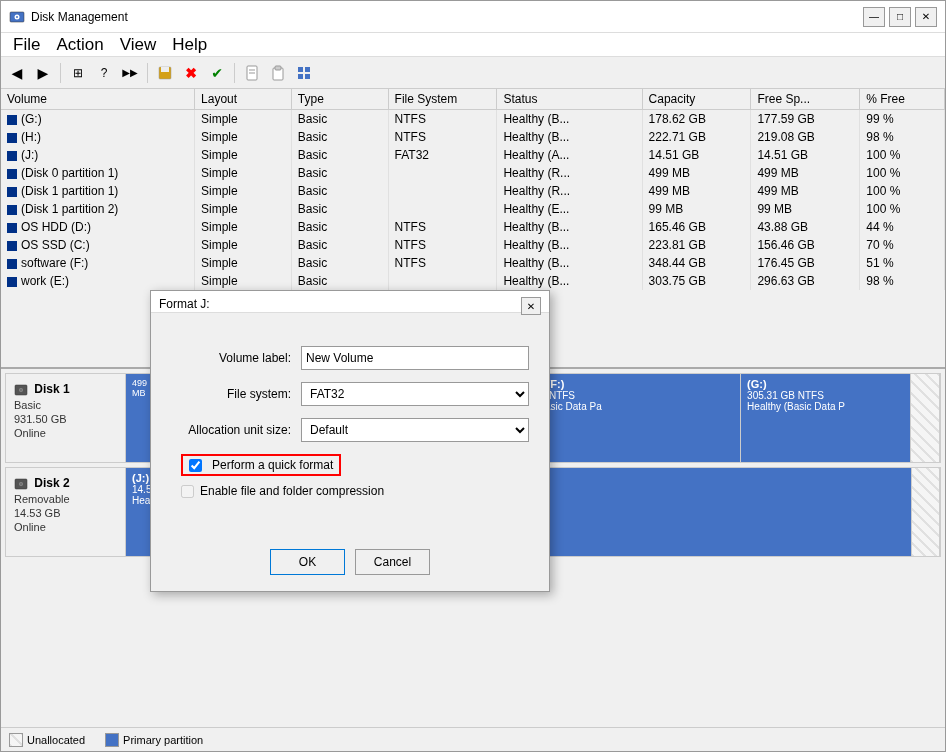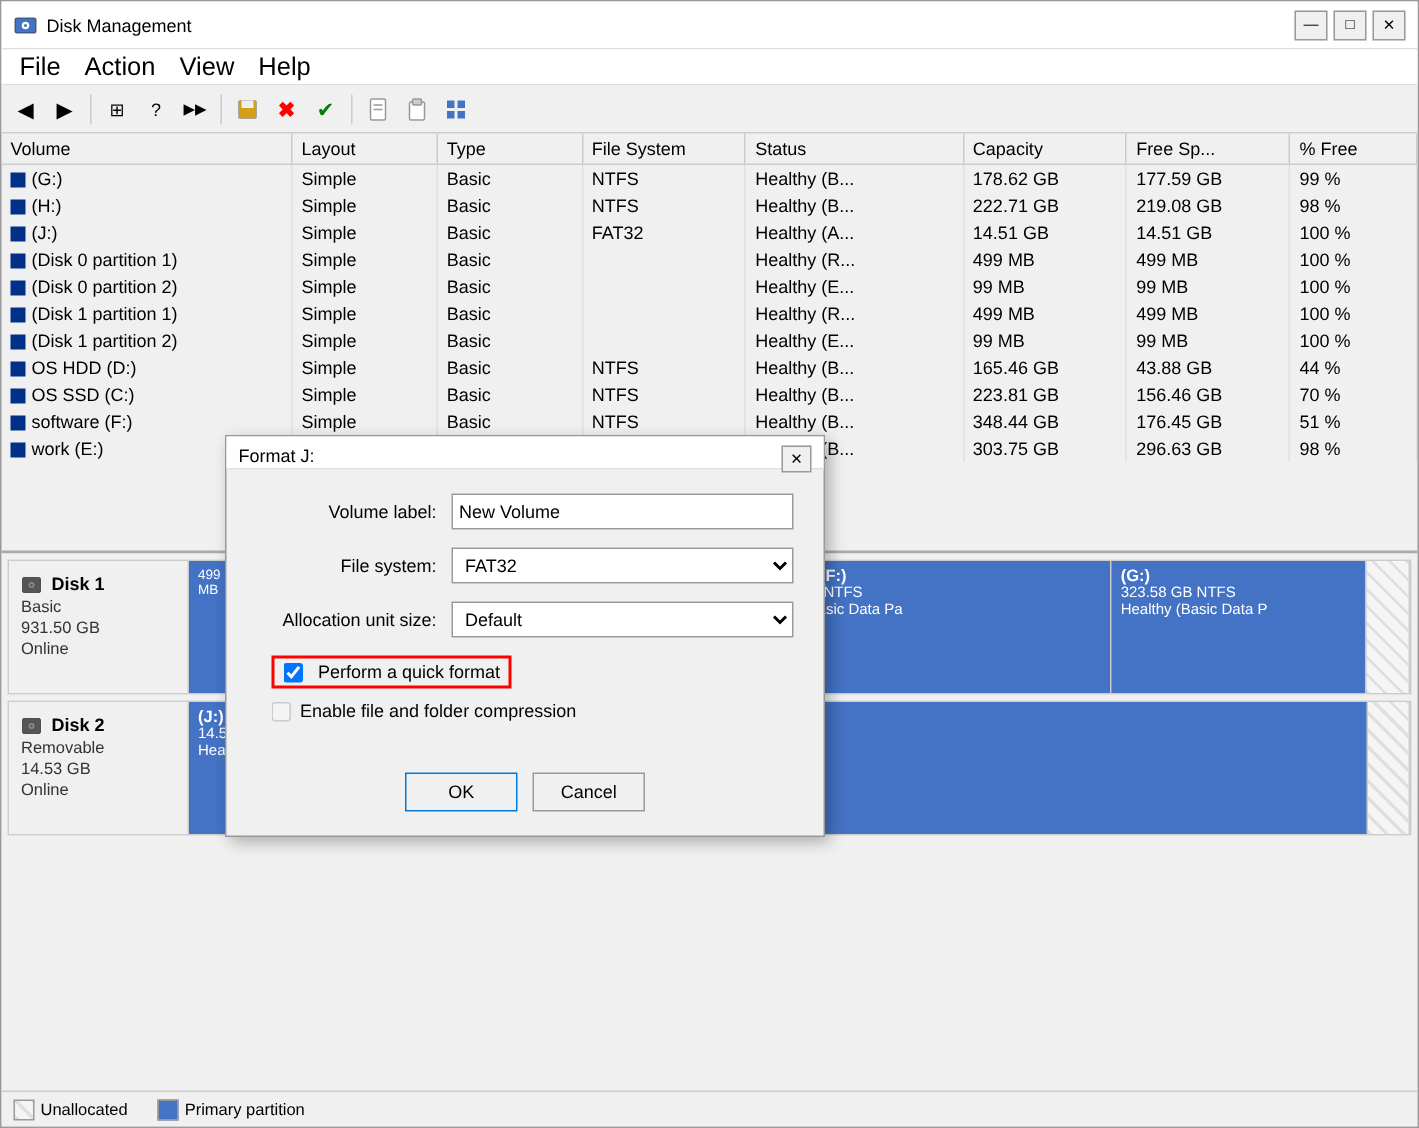--- a/index.html
+++ b/index.html
@@ -223,21 +223,21 @@
       height: 18px;
       background: #f0f0f0;
       border: 1px solid #999;
       cursor: pointer;
       display: flex;
       align-items: center;
       justify-content: center;
       font-size: 10px;
     }
     .modal-body {
-      padding: 16px 20px;
+      padding: 33px 20px;
     }
     .form-row {
       display: flex;
       align-items: center;
       margin-bottom: 12px;
     }
     .form-label {
       width: 130px;
       text-align: right;
       padding-right: 10px;
@@ -414,30 +414,20 @@
       <td><span style="display:inline-block;width:10px;height:10px;background:#003087;margin-right:4px;vertical-align:middle;"></span>(Disk 0 partition 1)</td>
       <td>Simple</td>
       <td>Basic</td>
       <td></td>
       <td>Healthy (R...</td>
       <td>499 MB</td>
       <td>499 MB</td>
       <td>100 %</td>
     </tr>
             <tr>
-      <td><span style="display:inline-block;width:10px;height:10px;background:#003087;margin-right:4px;vertical-align:middle;"></span>(Disk 0 partition 2)</td>
-      <td>Simple</td>
-      <td>Basic</td>
-      <td></td>
-      <td>Healthy (E...</td>
-      <td>99 MB</td>
-      <td>99 MB</td>
-      <td>100 %</td>
-    </tr>
-            <tr>
       <td><span style="display:inline-block;width:10px;height:10px;background:#003087;margin-right:4px;vertical-align:middle;"></span>(Disk 1 partition 1)</td>
       <td>Simple</td>
       <td>Basic</td>
       <td></td>
       <td>Healthy (R...</td>
       <td>499 MB</td>
       <td>499 MB</td>
       <td>100 %</td>
     </tr>
             <tr>
@@ -526,21 +516,21 @@
             <div class="partition-detail">100.10 GB NTFS</div>
             <div class="partition-detail">Healthy (B...</div>
           </div>
           <div class="partition" style="flex:3; background:#4472c4; color:#fff;">
             <div class="partition-name">software (F:)</div>
             <div class="partition-detail">348.44 GB NTFS</div>
             <div class="partition-detail">Healthy (Basic Data Pa</div>
           </div>
           <div class="partition" style="flex:2; background:#4472c4; color:#fff;">
             <div class="partition-name">(G:)</div>
-            <div class="partition-detail">323.58 GB NTFS</div>
+            <div class="partition-detail">305.31 GB NTFS</div>
             <div class="partition-detail">Healthy (Basic Data P</div>
           </div>
           <div class="partition partition-unalloc" style="flex:0.2; min-width:8px;"></div>
         </div>
       </div>
 
       <div class="disk-row">
         <div class="disk-info">
           <div class="disk-info-title">
             <svg width="14" height="14" viewBox="0 0 14 14" style="vertical-align:middle;margin-right:3px;">

